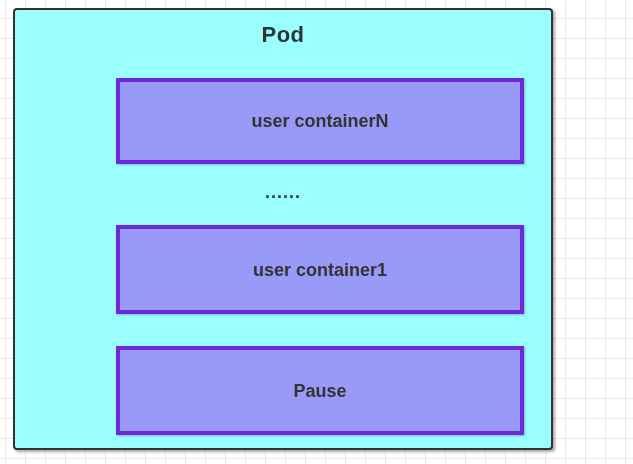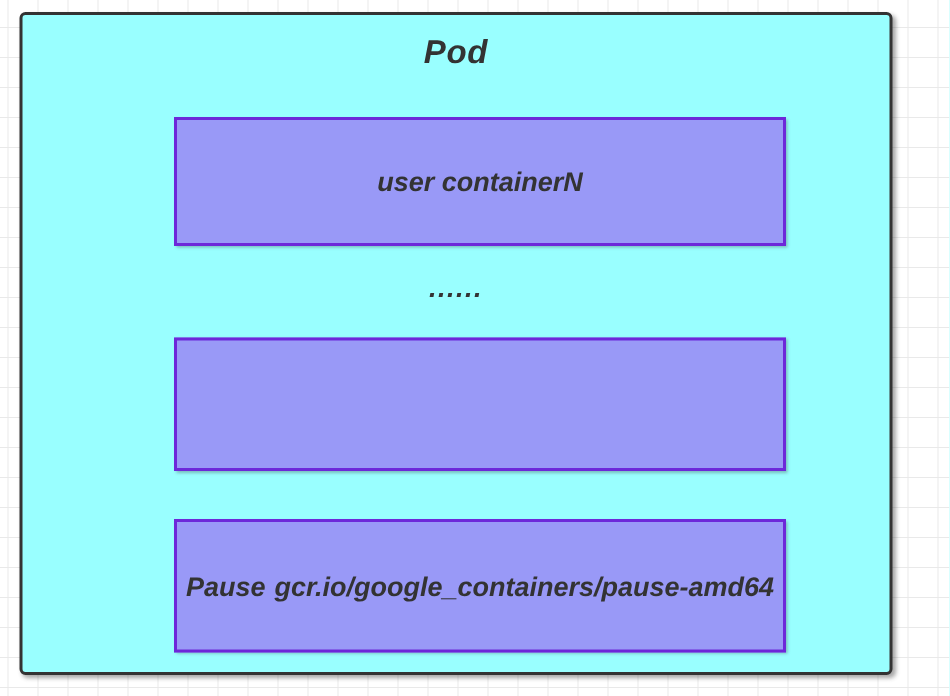--- a/index.html
+++ b/index.html
@@ -20,50 +20,49 @@
       linear-gradient(to right, #e9e9e9 1px, transparent 1px),
       linear-gradient(to bottom, #e9e9e9 1px, transparent 1px);
     background-size: 20px 20px;
     background-position: 5px 18px;
   }
 
   .pod-box {
     position: absolute;
     left: 13px;
     top: 8px;
-    width: 582px;
+    width: 540px;
     height: 442px;
     background: #99FFFF;
     border: 2px solid #333333;
     border-radius: 4px;
     box-shadow: 2px 2px 3px rgba(60,60,60,0.45);
-    font-style: italic;
   }
 
   .pod-title {
     position: absolute;
     top: 12px;
     left: 0;
     width: 100%;
     text-align: center;
     font-size: 22px;
     font-weight: bold;
     color: #333333;
     letter-spacing: 0.5px;
   }
 
   .container-box {
     position: absolute;
     left: 101px;
     width: 408px;
     background: #9999F7;
-    border: 2px solid #6d28d9;
+    border: 4px solid #6d28d9;
     box-shadow: 1px 1px 2px rgba(60,60,60,0.35);
     display: flex;
-    flex-direction: row;
+    flex-direction: column;
     justify-content: space-evenly;
     align-items: center;
   }
 
   .container-box .line {
     font-size: 18px;
     font-weight: bold;
     color: #333333;
     line-height: 22px;
     white-space: nowrap;
@@ -94,21 +93,21 @@
 
     <div class="pod-title">Pod</div>
 
     <div class="container-box" id="box-n">
       <div class="line">user containerN</div>
     </div>
 
     <div class="ellipsis">......</div>
 
     <div class="container-box" id="box-1">
+      <div class="line">user container1</div>
     </div>
 
     <div class="container-box" id="box-pause">
       <div class="line">Pause</div>
-      <div class="line">gcr.io/google_containers/pause-amd64</div>
     </div>
 
   </div>
 </div>
 
 </body></html>

